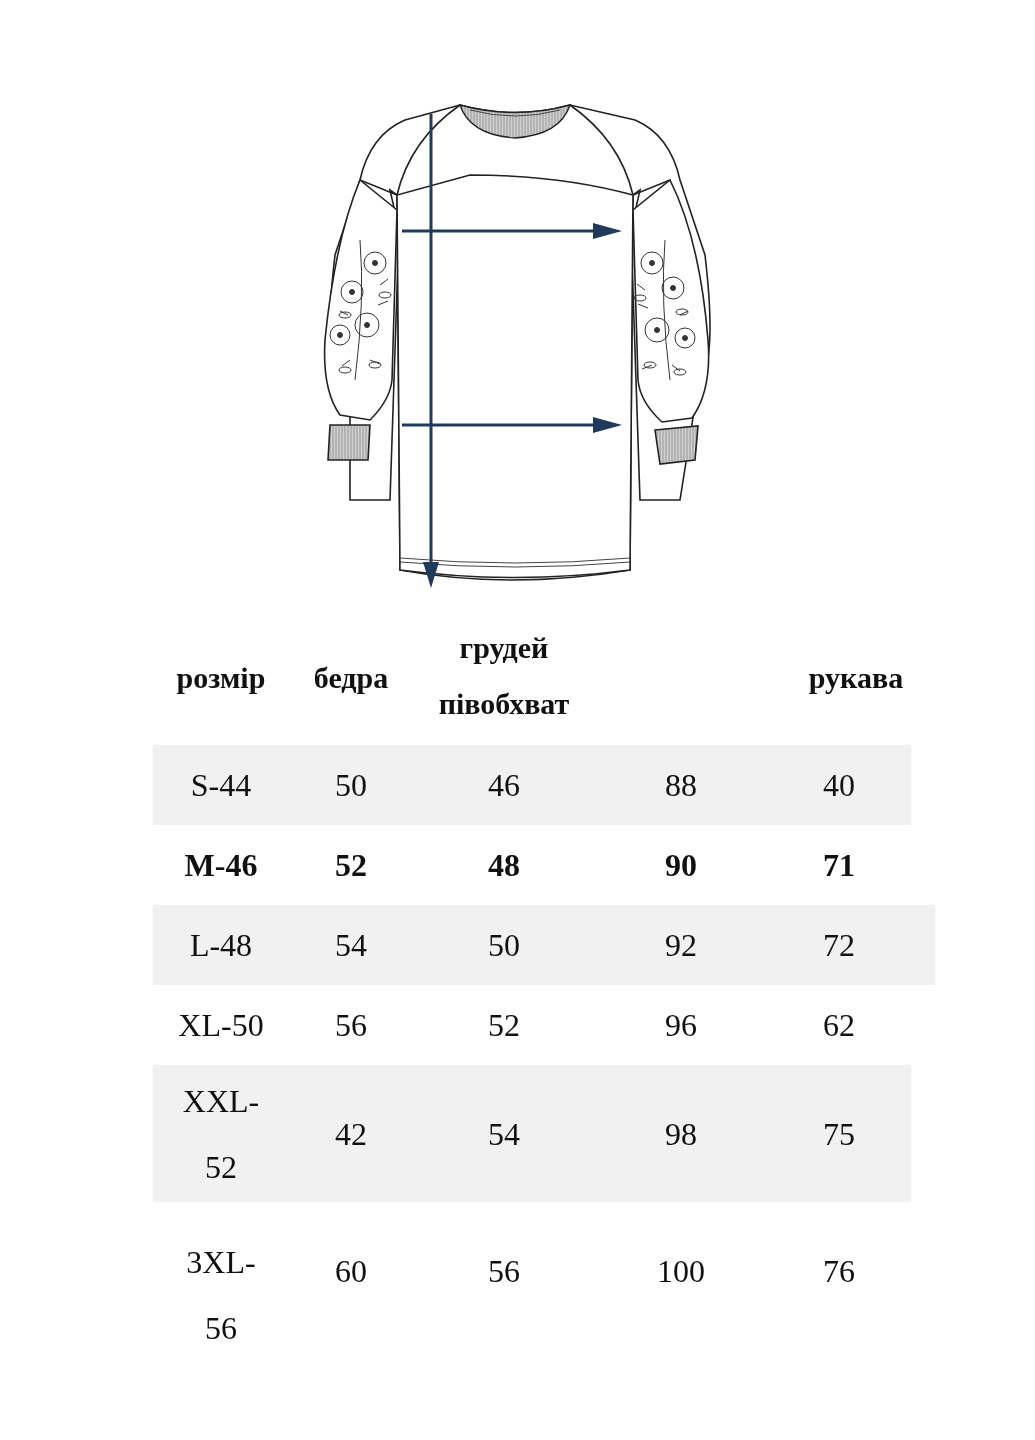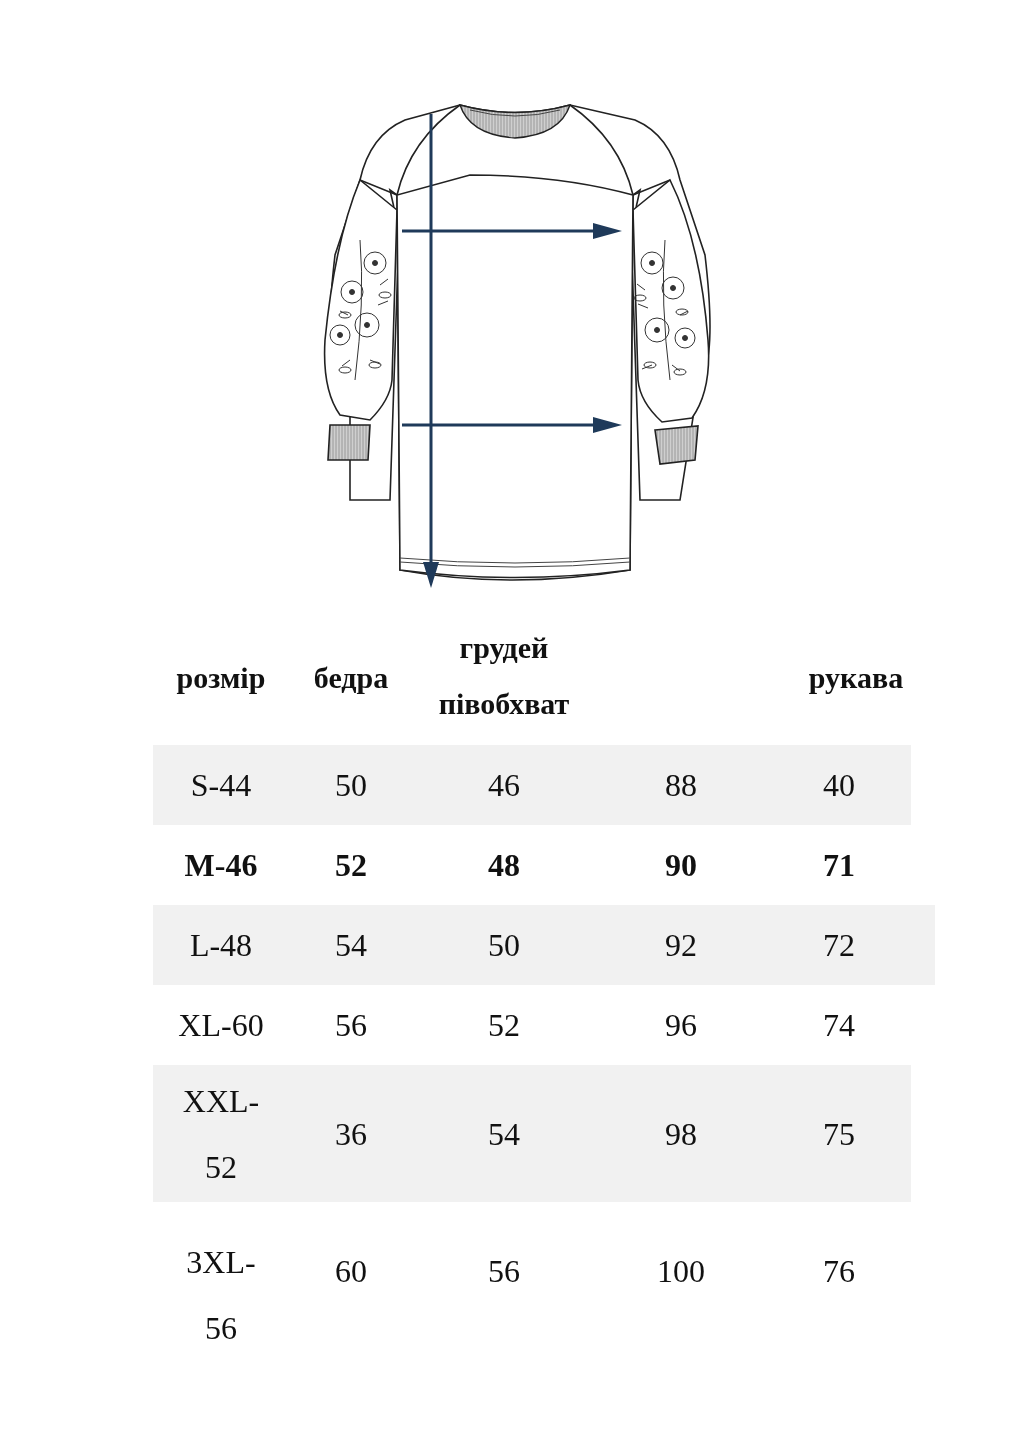--- a/index.html
+++ b/index.html
@@ -127,33 +127,33 @@
 
   <div class="row shaded" style="top:275px;height:80px;padding-left:24px;">
     <div class="cell c0">L-48</div>
     <div class="cell c1">54</div>
     <div class="cell c2">50</div>
     <div class="cell c3">92</div>
     <div class="cell c4">72</div>
   </div>
 
   <div class="row" style="top:355px;height:80px;">
-    <div class="cell c0">XL-60</div>
+    <div class="cell c0">XL-50</div>
     <div class="cell c1">56</div>
     <div class="cell c2">52</div>
     <div class="cell c3">96</div>
-    <div class="cell c4">74</div>
+    <div class="cell c4">62</div>
   </div>
 
   <div class="row shaded" style="top:435px;height:137px;">
     <div class="cell c0" style="flex-direction:column;">
       <div>XXL-</div>
       <div>52</div>
     </div>
-    <div class="cell c1">36</div>
+    <div class="cell c1">42</div>
     <div class="cell c2">54</div>
     <div class="cell c3">98</div>
     <div class="cell c4">75</div>
   </div>
 
   <div class="row" style="top:572px;height:138px;">
     <div class="cell c0" style="flex-direction:column;margin-top:24px;">
       <div>3XL-</div>
       <div>56</div>
     </div>

